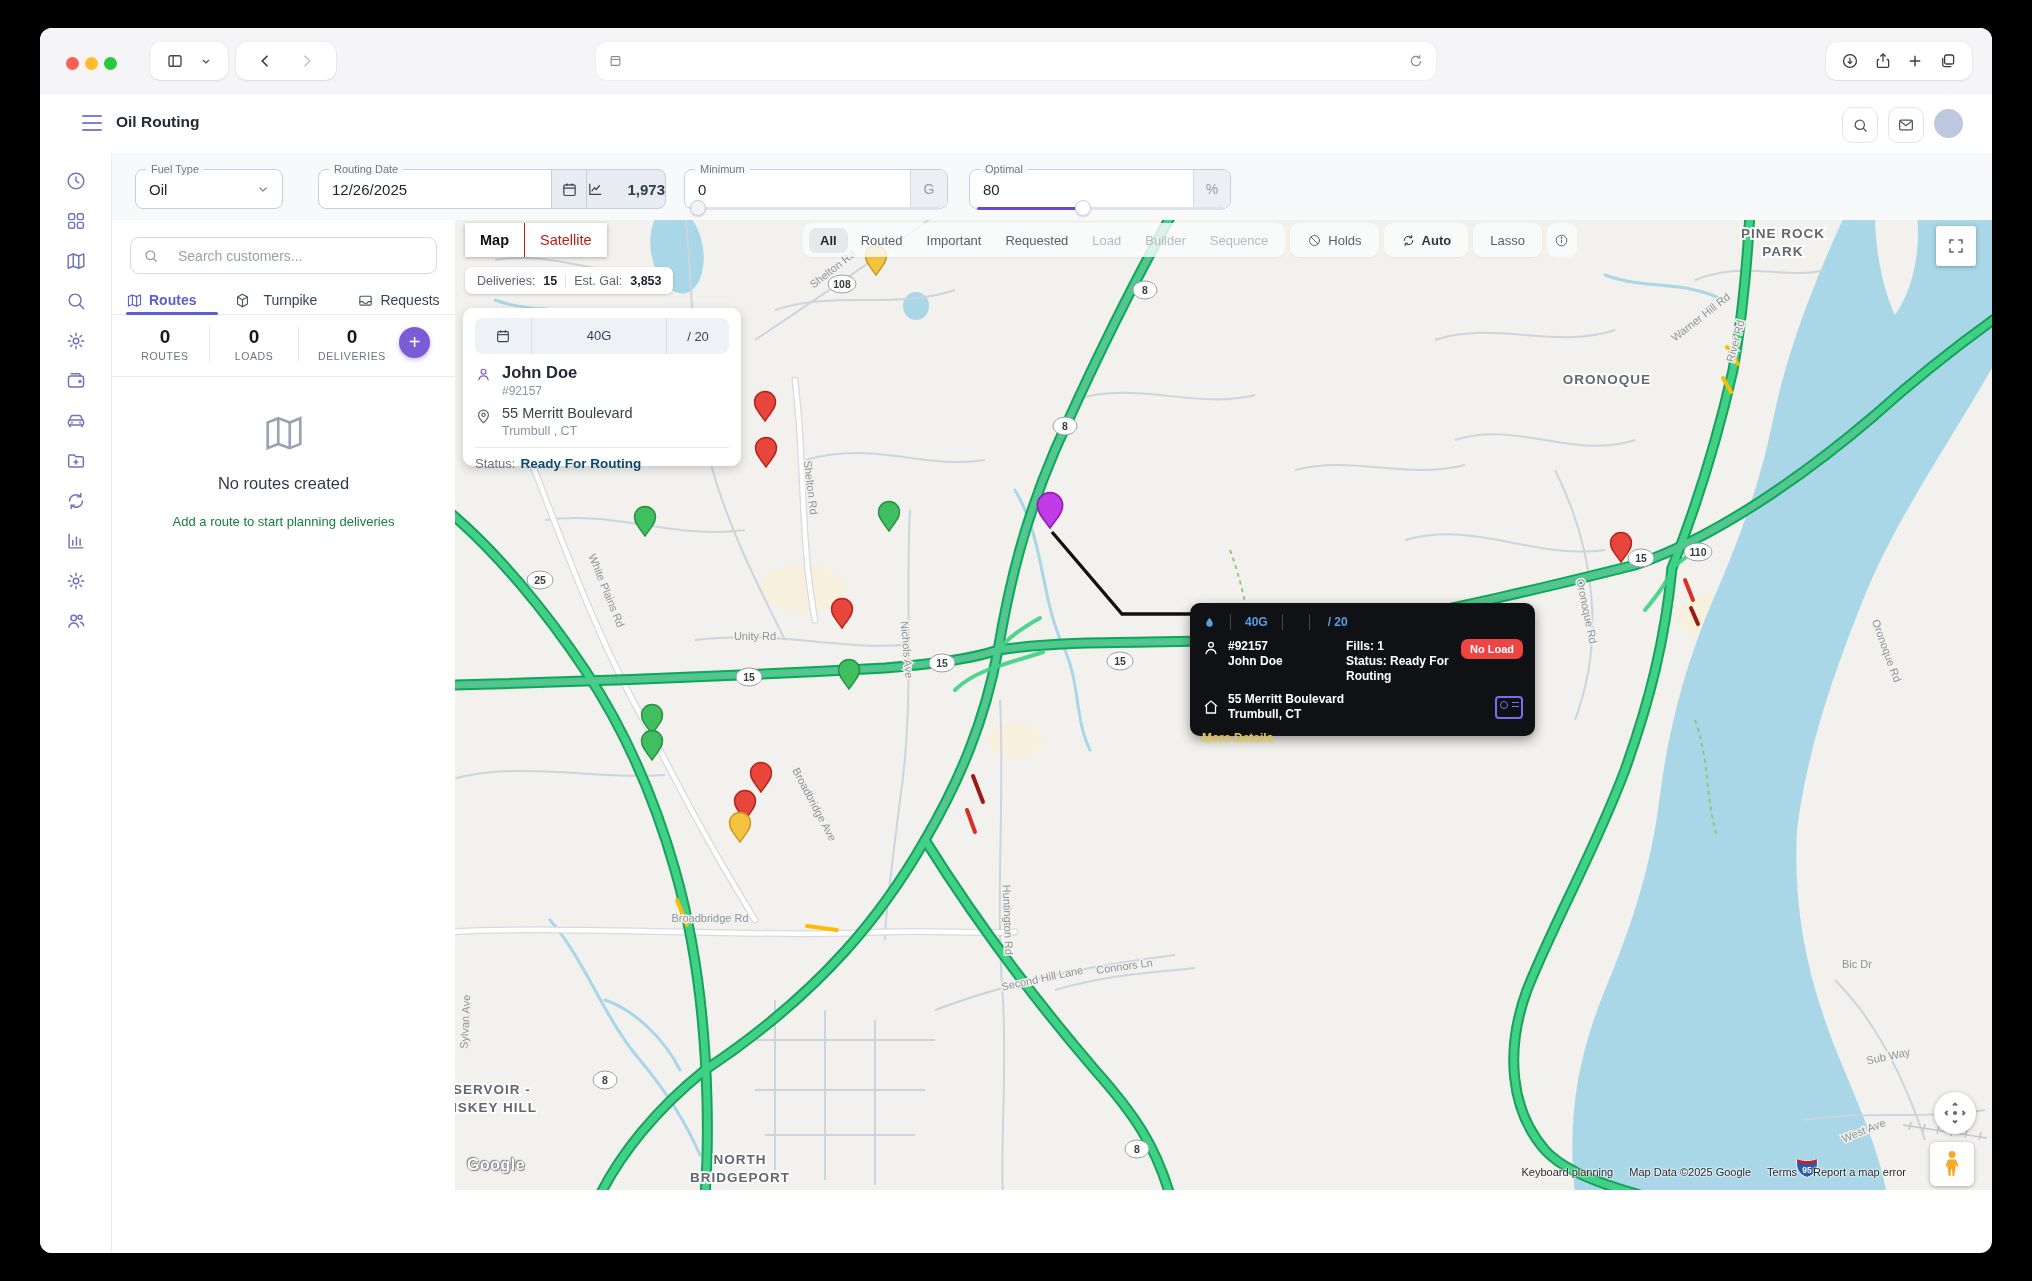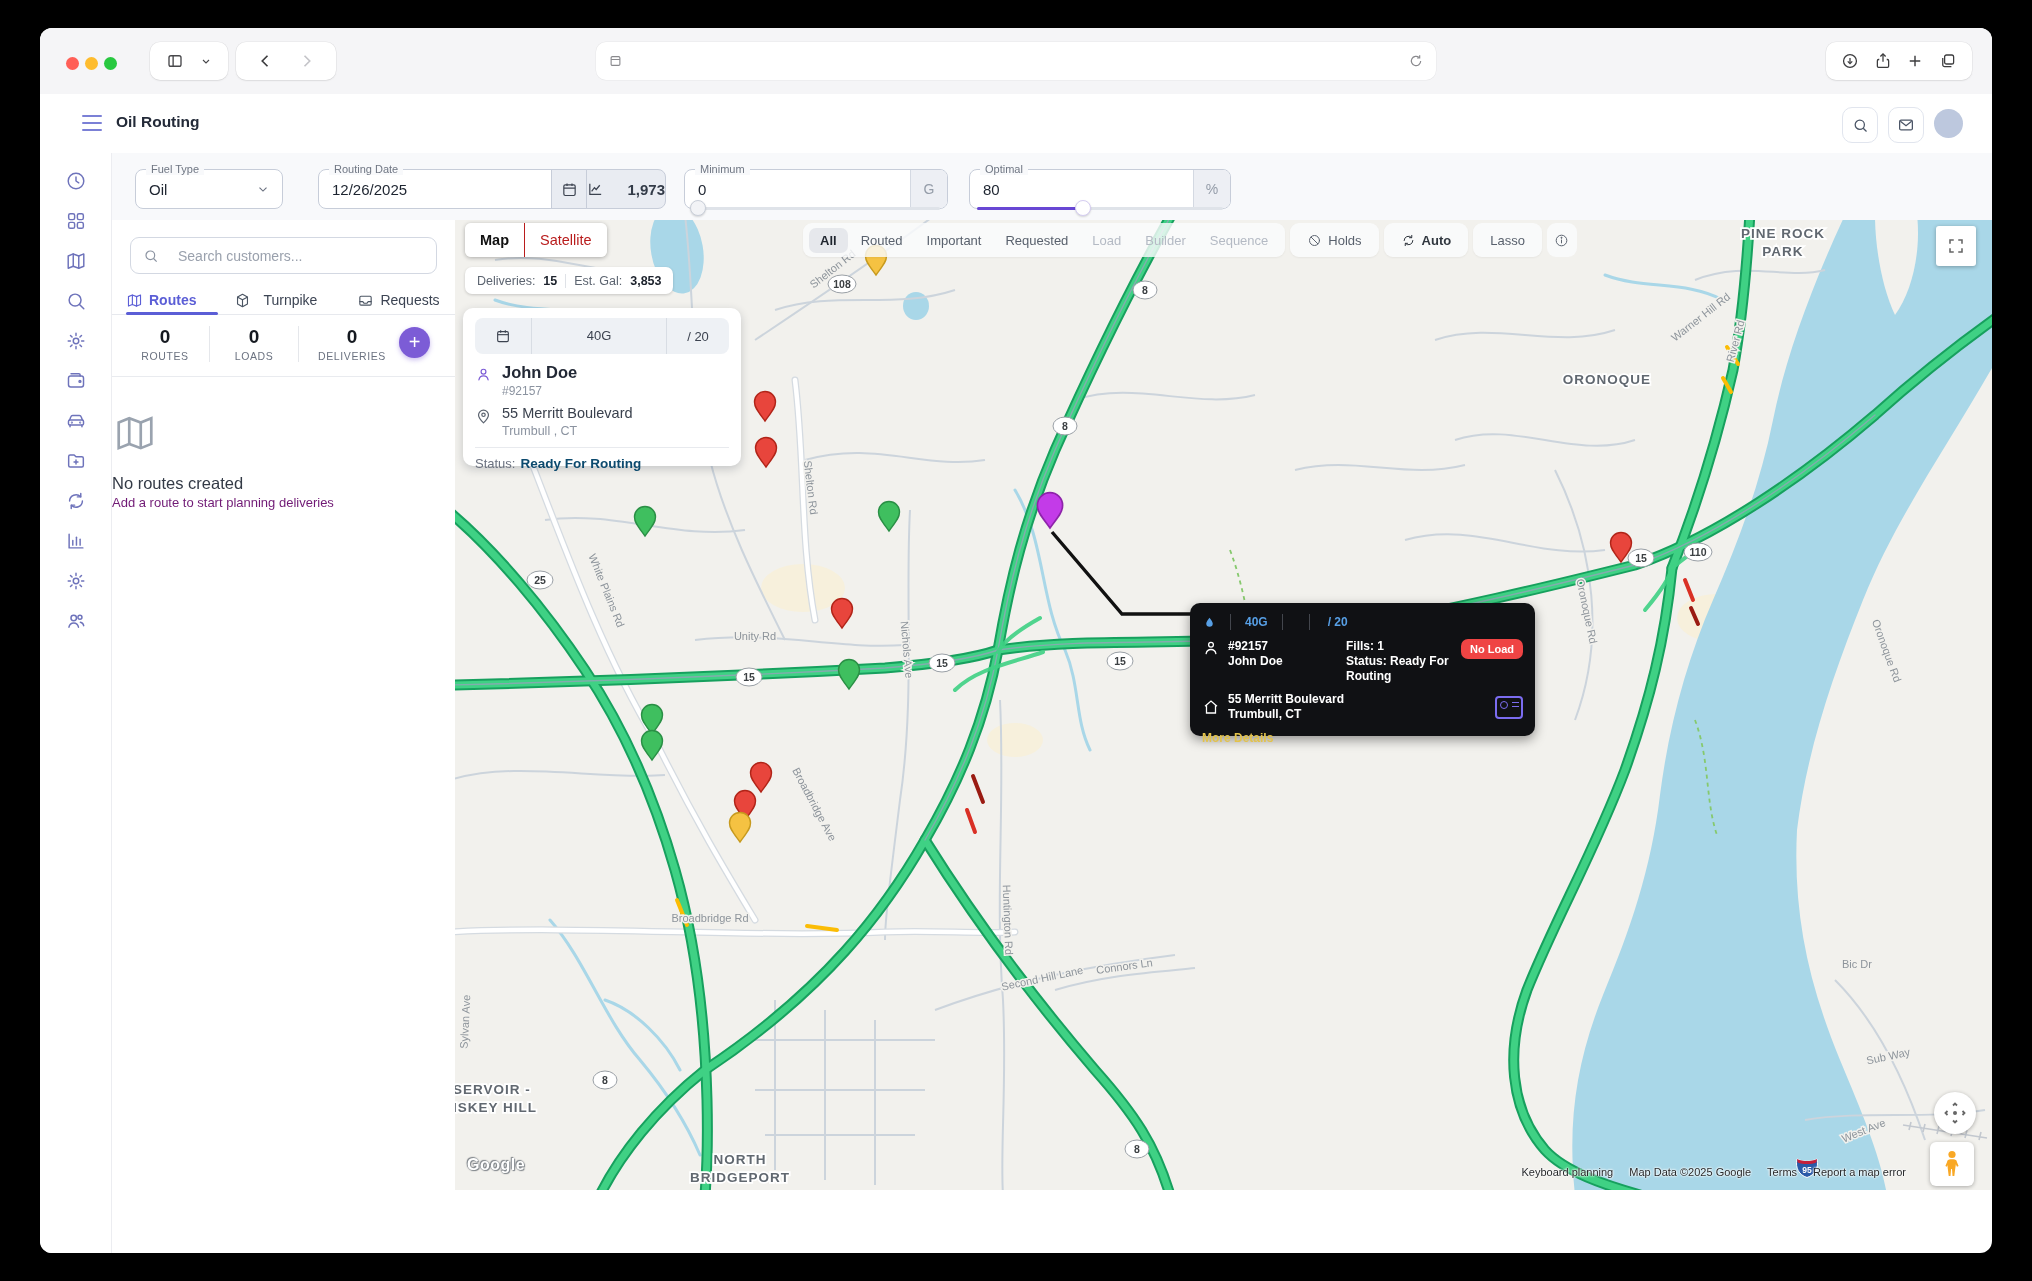--- a/index.html
+++ b/index.html
@@ -55,30 +55,30 @@
   .tab.active svg{stroke:#5b5ed6}
   .tabline{position:absolute;left:14px;top:92px;width:92px;height:3px;background:#5b5ed6;border-radius:2px;}
   .stats{position:absolute;left:14px;top:102px;width:315px;height:44px;display:flex;align-items:center;}
   .stat{width:78px;text-align:center;}
   .stat .n{font-size:19px;font-weight:700;color:#14181f;line-height:20px}
   .stat .l{font-size:10.5px;color:#6b7280;letter-spacing:.6px;margin-top:3px}
   .statdiv{width:1px;height:36px;background:#e5e7eb;margin:0 5px;}
   .addbtn{position:absolute;left:287px;top:107px;width:31px;height:31px;border-radius:50%;background:#7c5cd6;color:#fff;
     font-size:20px;display:flex;align-items:center;justify-content:center;cursor:pointer;box-shadow:0 2px 5px rgba(124,92,214,.4);}
   .paneldiv{position:absolute;left:0;top:156px;width:100%;height:1px;background:#e9ebef;}
-  .empty{position:absolute;left:0;top:190px;width:100%;text-align:left;color:#6b7280;}
+  .empty{position:absolute;left:0;top:190px;width:100%;text-align:center;color:#6b7280;}
   .empty .t{font-size:16.5px;color:#333a46;margin-top:14px;}
-  .empty .s{font-size:13px;color:#701a75;margin-top:2px;}
+  .empty .s{font-size:13px;color:#15803d;margin-top:21px;}
   .bottomstrip{position:absolute;left:0;bottom:0;right:0;height:63px;background:#fff;border-top:1px solid #e8eaee;z-index:30;}
   .bottomstrip:after{content:"";position:absolute;left:72px;right:0;top:11px;height:1px;background:#f0f1f4;}
   .ver{position:absolute;left:24px;top:16px;font-size:11px;color:#8287d8;}
   
   .map{position:absolute;left:415px;top:192px;width:1537px;height:970px;background:#f2f1ed;overflow:hidden;}
   .map svg.base{position:absolute;left:0;top:0;}
-  .mapctl{position:absolute;left:10px;top:3px;display:flex;box-shadow:0 1px 4px rgba(0,0,0,.3);border-radius:6px;overflow:hidden;cursor:pointer}
+  .mapctl{position:absolute;left:10px;top:3px;display:flex;box-shadow:0 1px 4px rgba(0,0,0,.3);border-radius:0;overflow:hidden;cursor:pointer}
   .mapctl .b{height:34px;background:#fff;display:flex;align-items:center;justify-content:center;font-size:14.5px;padding:0 15px;}
   .mapctl .b.on{font-weight:700;color:#111}
   .mapctl .b.off{color:#b91c1c;border-left:1px solid #b91c1c}
   .delpill{position:absolute;left:10px;top:47px;height:27px;background:#fff;border-radius:7px;box-shadow:0 1px 3px rgba(0,0,0,.18);
     display:flex;align-items:center;gap:8px;padding:0 12px;font-size:12.5px;color:#5c6470;}
   .delpill b{color:#1c222c}
   .delpill .pd{width:1px;height:14px;background:#dfe2e7}
   
   .card{position:absolute;left:8px;top:88px;width:278px;height:158px;background:#fff;border-radius:10px;
     box-shadow:0 3px 10px rgba(30,40,60,.22);padding:10px 12px;box-sizing:border-box;}

